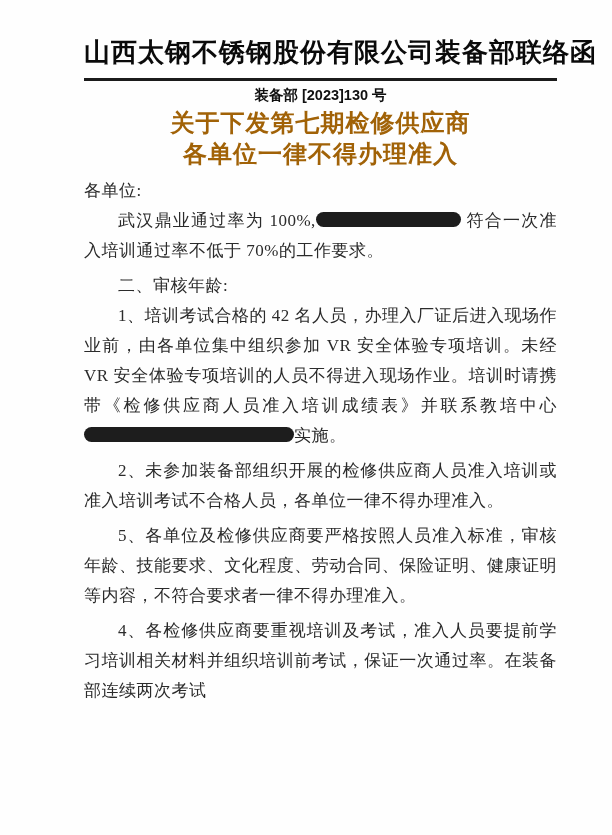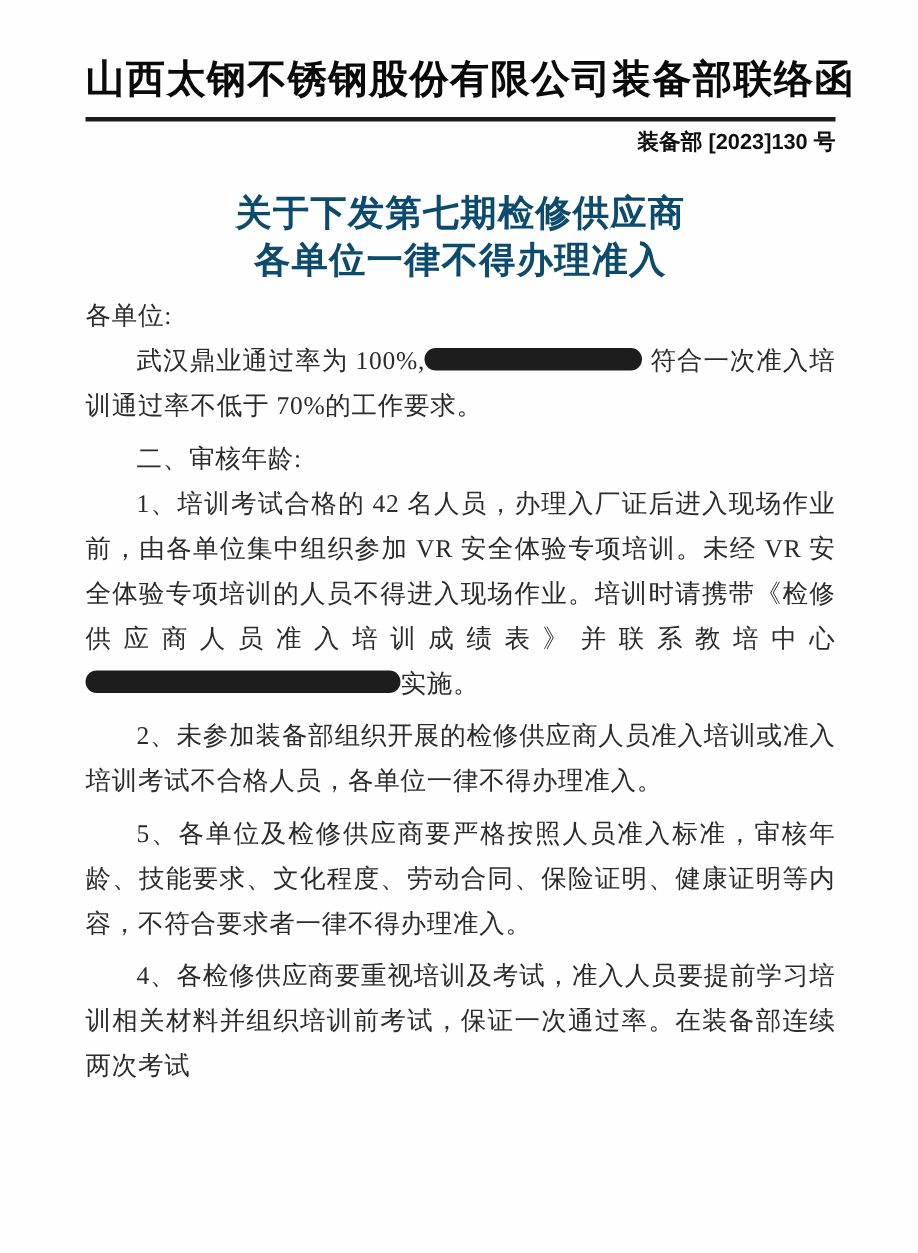--- a/index.html
+++ b/index.html
@@ -6,21 +6,21 @@
     margin: 0;
     padding: 0;
     background: #ffffff;
   }
   .page {
     position: relative;
     width: 612px;
     height: 835px;
     box-sizing: border-box;
     background: #fefefe;
-    padding: 34px 55px 0 57px;
+    padding: 34px 55px 0 84px;
     overflow: hidden;
     font-family: "Liberation Serif", "DejaVu Serif", serif;
     color: #2e2e2e;
   }
   .letterhead-title {
     margin: 0;
     font-family: "Liberation Sans", "DejaVu Sans", sans-serif;
     font-weight: 900;
     font-size: 26px;
     line-height: 36px;
@@ -29,36 +29,36 @@
     color: #0a0a0a;
     white-space: nowrap;
   }
   .letterhead-rule {
     height: 3px;
     background: #1b1b1b;
     margin-top: 8px;
   }
   .doc-number {
     margin-top: 5px;
-    text-align: right;
+    text-align: center;
     font-family: "Liberation Sans", "DejaVu Sans", sans-serif;
     font-weight: 900;
     font-size: 14.5px;
     line-height: 18px;
     color: #101010;
   }
   .subject {
-    margin-top: 23px;
+    margin-top: 3px;
     text-align: center;
     font-family: "Liberation Sans", "DejaVu Sans", sans-serif;
     font-weight: 900;
     font-size: 24px;
     line-height: 31px;
     letter-spacing: 1px;
-    color: #0c4a6e;
+    color: #a16207;
   }
   .doc-body {
     margin-top: 7px;
     font-size: 17px;
     line-height: 30px;
     letter-spacing: 0.5px;
     text-align: justify;
     text-justify: inter-character;
     color: #2b2b2b;
   }

